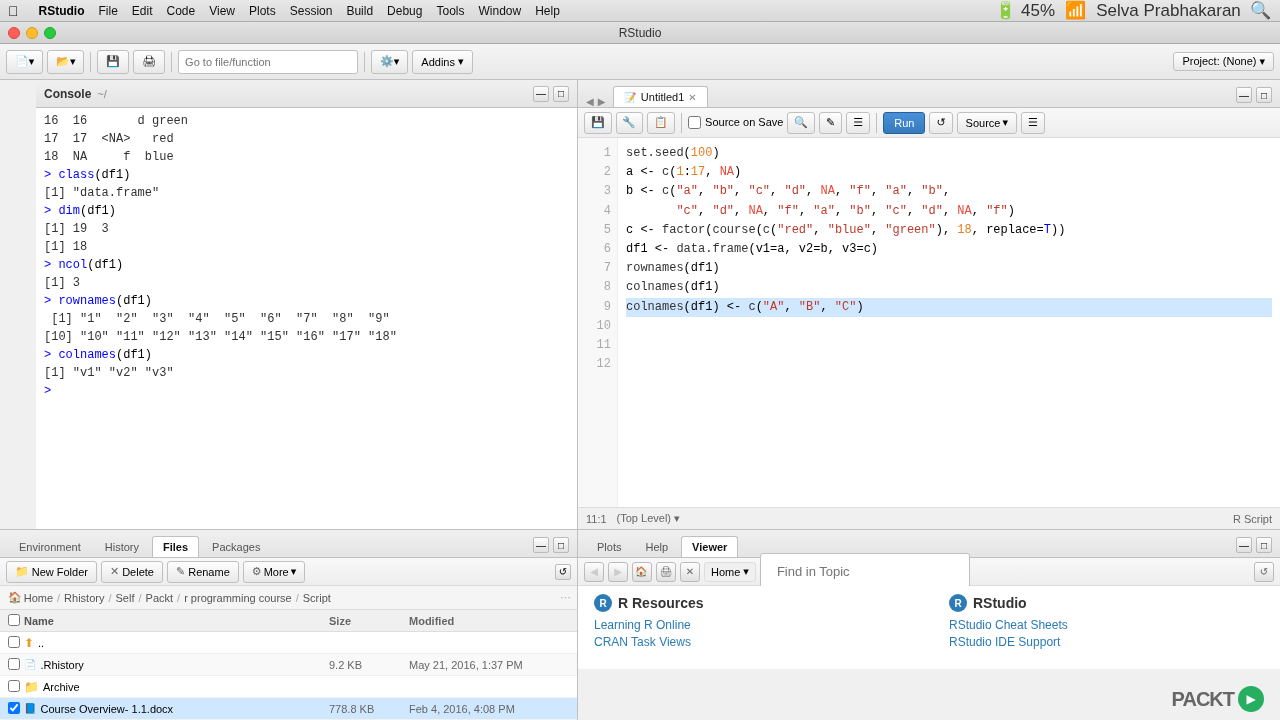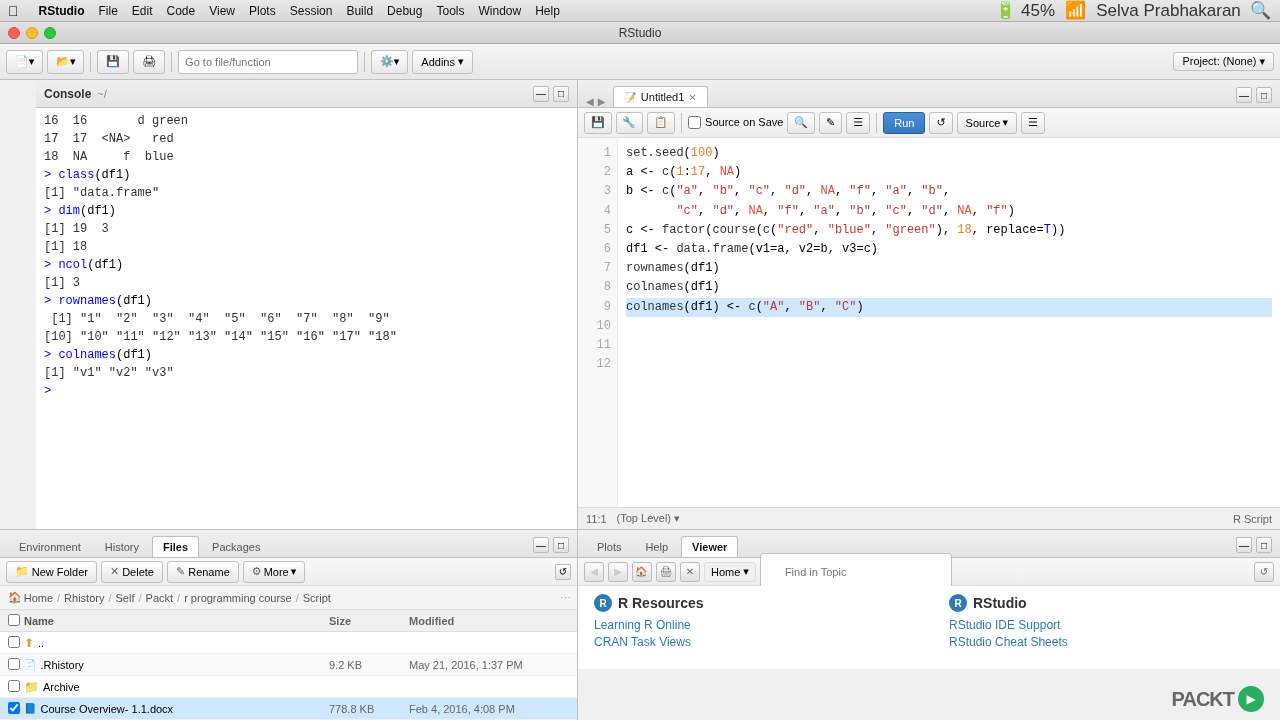--- a/index.html
+++ b/index.html
@@ -109,21 +109,21 @@
     .viewer-links { display: flex; flex-direction: column; gap: 3px; }
     .viewer-link { color: #2c7bb6; font-size: 12px; cursor: pointer; text-decoration: none; }
     .viewer-cols { display: flex; gap: 40px; }
     .viewer-col { flex: 1; }
     .packt-logo { position: absolute; right: 20px; bottom: 10px; display: flex; align-items: center; }
     .packt-text { font-size: 18px; font-weight: bold; color: #555; letter-spacing: -1px; }
     .packt-play { width: 28px; height: 28px; background: #27ae60; border-radius: 50%; display: flex; align-items: center; justify-content: center; color: white; font-size: 14px; margin-left: 4px; }
     .viewer-pane-inner { position: relative; flex: 1; }
 
     .home-btn { display: flex; align-items: center; gap: 3px; font-size: 11px; padding: 0 6px; height: 20px; background: #f0f0f0; border: 1px solid #ddd; border-radius: 3px; cursor: pointer; }
-    .find-topic { height: 37px; padding: 0 24px; border: 1px solid #c0c0c0; border-radius: 3px; font-size: 11px; background: white; }
+    .find-topic { height: 37px; padding: 0 16px; border: 1px solid #c0c0c0; border-radius: 3px; font-size: 13px; background: white; }
 
     .nav-btn { width: 20px; height: 20px; background: linear-gradient(to bottom, #fefefe, #e0e0e0); border: 1px solid #bbb; border-radius: 3px; display: flex; align-items: center; justify-content: center; font-size: 10px; cursor: pointer; color: #666; }
     .nav-btn.disabled { color: #ccc; cursor: default; }
   </style>
 </head>
 <body>
 
 <div class="menubar">
   <div class="menubar-left">
     <span class="apple-icon"></span>
@@ -406,22 +406,22 @@
                 </div>
               </div>
             </div>
             <div class="viewer-col">
               <div class="viewer-section">
                 <div class="viewer-section-title">
                   <div class="r-badge">R</div>
                   <span>RStudio</span>
                 </div>
                 <div class="viewer-links">
+                  <a class="viewer-link">RStudio Cheat Sheets</a>
                   <a class="viewer-link">RStudio IDE Support</a>
-                  <a class="viewer-link">RStudio Cheat Sheets</a>
                 </div>
               </div>
             </div>
           </div>
         </div>
         <div class="packt-logo" style="position:absolute;right:16px;bottom:8px;display:flex;align-items:center;">
           <span class="packt-text" style="font-size:20px;font-weight:bold;color:#666;letter-spacing:-1px;">PACKT</span>
           <div class="packt-play" style="width:26px;height:26px;background:#27ae60;border-radius:50%;display:flex;align-items:center;justify-content:center;color:white;font-size:12px;margin-left:4px;">▶</div>
         </div>
       </div>

